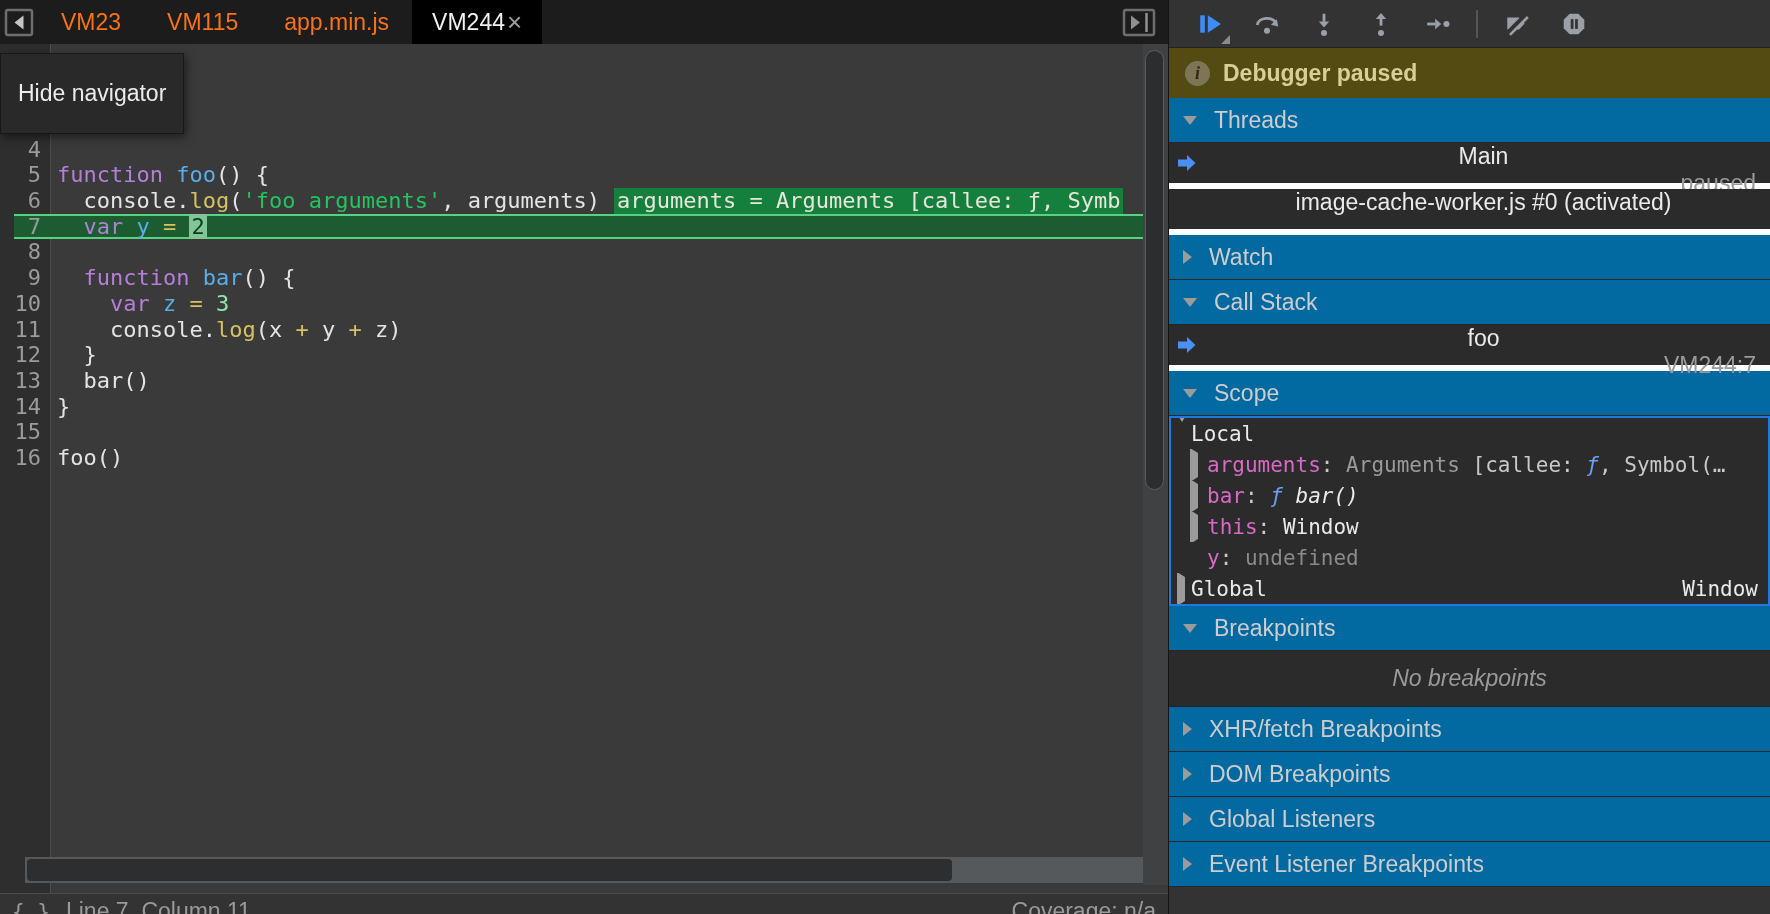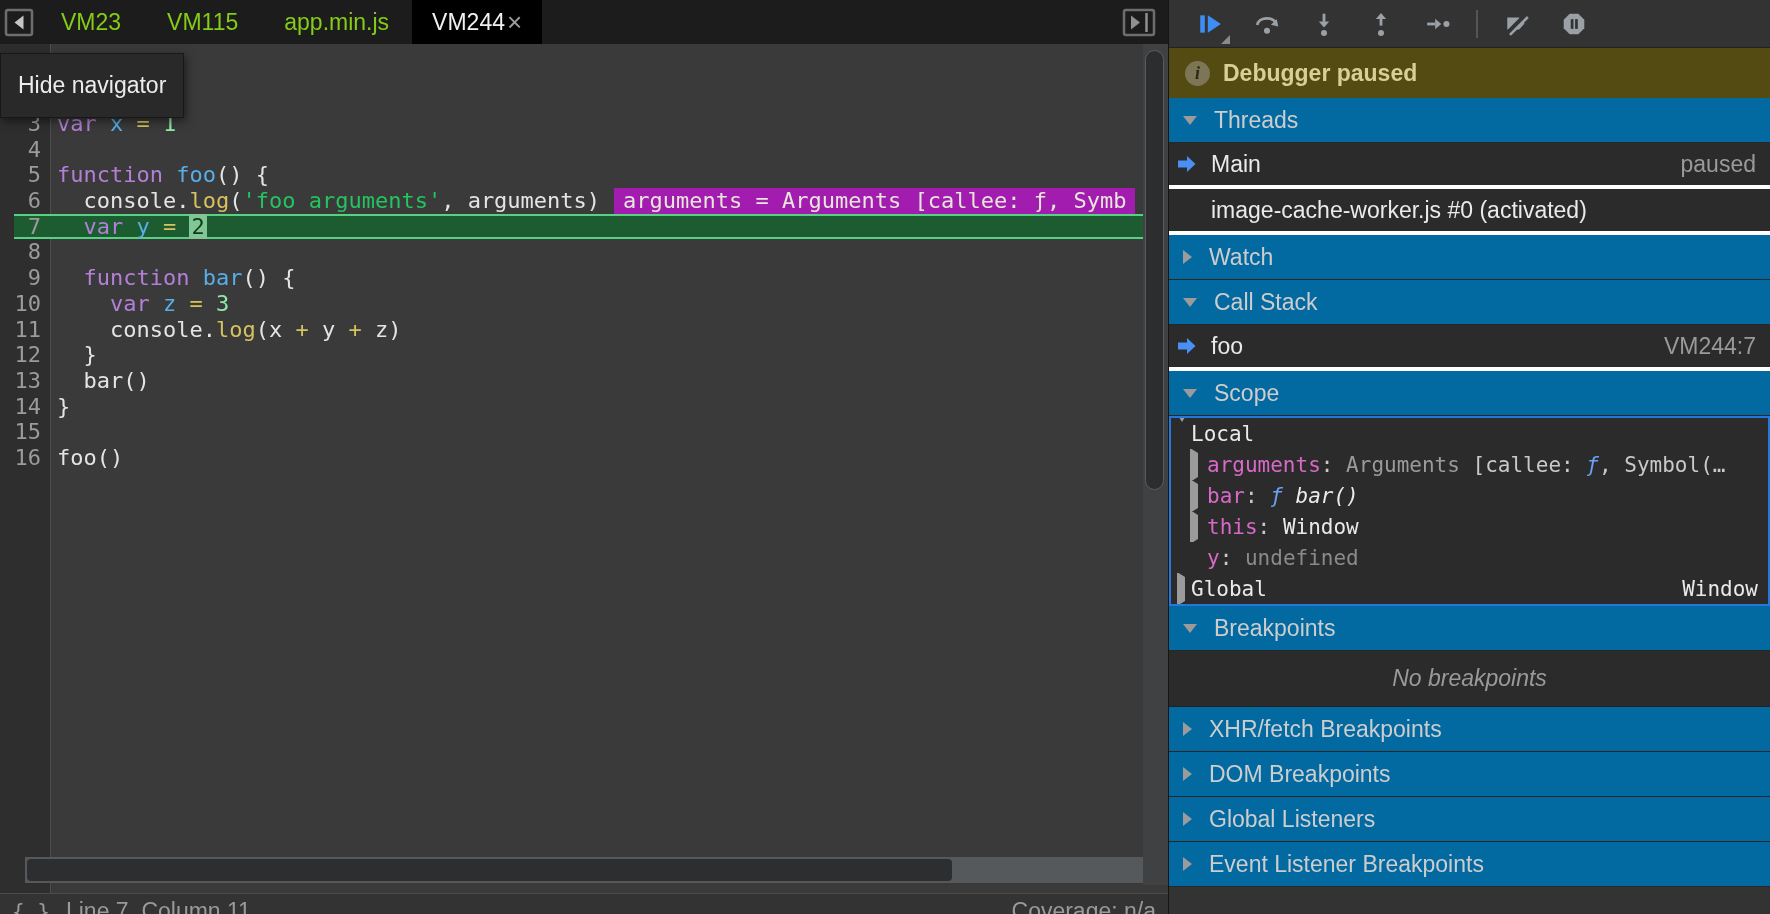--- a/index.html
+++ b/index.html
@@ -2,55 +2,55 @@
 <html><head>
 <meta charset="utf-8">
 <style>
   html,body{margin:0;padding:0;}
   body{width:1770px;height:914px;overflow:hidden;background:#3a3a3a;font-family:"Liberation Sans",sans-serif;-webkit-font-smoothing:antialiased;}
   .app{display:flex;width:1770px;height:914px;}
   
   .left{width:1168px;position:relative;flex-shrink:0;}
   .tabbar{height:44px;background:#1c1c1c;display:flex;align-items:stretch;position:relative;}
   .navtoggle{width:38px;display:flex;align-items:center;justify-content:center;cursor:pointer;}
-  .tab{padding:0 23px;display:flex;align-items:center;color:#84cc16;font-size:23px;cursor:pointer;white-space:nowrap;}
+  .tab{padding:0 23px;display:flex;align-items:center;color:#f97316;font-size:23px;cursor:pointer;white-space:nowrap;}
   .tab.active{background:#000;color:#f1f1f1;gap:2px;padding:0 20px;}
   .tab .close{color:#9c9c9c;font-size:26px;line-height:1;}
   .paneicon{position:absolute;right:12px;top:7px;cursor:pointer;}
-  .tooltip{position:absolute;left:0;top:53px;height:47px;line-height:46px;padding:8px 17px;background:#292929;border:1px solid #181818;box-shadow:2px 3px 9px rgba(0,0,0,.5);font-size:23px;color:#ececec;z-index:40;white-space:nowrap;}
+  .tooltip{position:absolute;left:0;top:53px;height:47px;line-height:46px;padding:16px 17px;background:#292929;border:1px solid #181818;box-shadow:2px 3px 9px rgba(0,0,0,.5);font-size:23px;color:#ececec;z-index:40;white-space:nowrap;}
   .editor{position:absolute;top:44px;left:0;width:1143px;height:849px;overflow:hidden;background:#3a3a3a;}
   .gutterbg{position:absolute;left:0;top:0;bottom:0;width:50px;background:#2e2e2e;border-right:1px solid #4d4d4d;}
   .code{position:absolute;top:67px;left:0;right:0;font-family:"DejaVu Sans Mono",monospace;font-size:22px;line-height:25.7px;}
   .cline{display:flex;height:25.7px;position:relative;white-space:pre;}
   .lnum{width:50px;flex-shrink:0;text-align:right;padding-right:9px;box-sizing:border-box;color:#9b9b9b;position:relative;}
   .ctext{padding-left:7px;position:relative;}
   .execbg{position:absolute;left:14px;right:0;top:0;bottom:0;background:#1d5b31;border-top:2px solid #55d382;border-bottom:2px solid #55d382;box-sizing:border-box;}
   .tk-k{color:#b37fd7}.tk-v{color:#58aeea}.tk-o{color:#d6c35f}.tk-n{color:#90e8a8}.tk-s{color:#22c55e}.tk-p{color:#e4e4e4}
   .tk-cur{background:#80c795;color:#113a1e;padding:0 2px;}
-  .widget{display:inline-block;background:#a21caf;color:#e8e5da;padding:0 9px;margin-left:14px;}
+  .widget{display:inline-block;background:#15803d;color:#e8e5da;padding:0 3px;margin-left:14px;}
   .vscroll{position:absolute;top:44px;right:0;width:25px;height:841px;background:#3f4143;}
   .vthumb{position:absolute;left:2px;top:6px;width:19px;height:440px;background:#2b2d2f;border:1px solid #595b5d;border-radius:10px;box-sizing:border-box;}
   .hscroll{position:absolute;left:25px;top:857px;width:1118px;height:26px;background:#56595b;}
   .hthumb{position:absolute;left:2px;top:2px;width:925px;height:22px;background:#2c2e30;border-radius:4px;}
   .statusbar{position:absolute;left:0;top:893px;width:1168px;height:36px;background:#333;border-top:1px solid #4c4c4c;display:flex;align-items:center;padding:0 12px;box-sizing:border-box;color:#9a9a9a;font-size:23px;gap:16px;}
   .braceicon{font-family:"DejaVu Sans Mono",monospace;font-size:21px;color:#9a9a9a;}
   .coverage{margin-left:auto;}
   
   .sidebar{width:602px;background:#333;border-left:1px solid #151515;box-sizing:border-box;display:flex;flex-direction:column;overflow:hidden;font-size:23px;}
   .dtoolbar{height:48px;flex-shrink:0;display:flex;align-items:center;padding-left:12px;border-bottom:1px solid #222;box-sizing:border-box;}
   .dbtn{width:57px;display:flex;justify-content:center;align-items:center;position:relative;cursor:pointer;}
   .dbtn .corner{position:absolute;right:8px;bottom:-7px;width:0;height:0;border-left:9px solid transparent;border-bottom:9px solid #8a8a8a;}
   .dsep{width:2px;height:28px;background:#555;margin:0 10px;}
   .paused{height:50px;flex-shrink:0;background:#534b12;display:flex;align-items:center;padding-left:16px;gap:13px;}
   .info-ic{width:25px;height:25px;border-radius:50%;background:#7c7657;color:#2e2b15;font-weight:bold;font-size:18px;display:flex;align-items:center;justify-content:center;font-family:"Liberation Serif",serif;font-style:italic;flex-shrink:0;}
   .paused-label{color:#d6cf97;font-weight:bold;}
   .sec-h{height:45px;background:#0369a1;border-bottom:1px solid #272727;display:flex;align-items:center;padding-left:14px;gap:17px;color:#cdcdcd;box-sizing:border-box;flex-shrink:0;cursor:pointer;}
   .tri-d{width:0;height:0;border-left:7px solid transparent;border-right:7px solid transparent;border-top:9px solid #9b9b9b;}
   .tri-r{width:0;height:0;border-top:7px solid transparent;border-bottom:7px solid transparent;border-left:9px solid #9b9b9b;}
-  .sec-row{height:46px;background:#2b2b2b;border-bottom:4px solid #ffffff;display:flex;align-items:center;padding-left:42px;padding-right:14px;color:#eaeaea;box-sizing:border-box;position:relative;flex-shrink:0;cursor:pointer;}
+  .sec-row{height:46px;background:#2b2b2b;border-bottom:6px solid #ffffff;display:flex;align-items:center;padding-left:42px;padding-right:14px;color:#eaeaea;box-sizing:border-box;position:relative;flex-shrink:0;cursor:pointer;flex-direction:column;}
   .marker{position:absolute;left:8px;top:50%;transform:translateY(-50%);display:flex;}
   .row-right{margin-left:auto;color:#9a9a9a;}
   .sec-empty{height:56px;background:#2b2b2b;border-bottom:1px solid #222;display:flex;align-items:center;justify-content:center;color:#9a9a9a;font-style:italic;box-sizing:border-box;flex-shrink:0;}
   .scopebox{border:2px solid #2278dd;background:#2b2b2b;box-sizing:border-box;font-family:"DejaVu Sans Mono",monospace;font-size:21px;padding:0 0;flex-shrink:0;}
   .srow{height:31px;display:flex;align-items:center;white-space:pre;position:relative;padding-left:20px;overflow:hidden;cursor:pointer;}
   .srow.ind1{padding-left:36px;}
   .sarr{position:absolute;left:6px;top:50%;transform:translateY(-50%);}
   .srow.ind1 .sarr{left:19px;}
   .scopebox .tri-d{border-left-width:5px;border-right-width:5px;border-top-width:8px;}
   .scopebox .tri-r{border-top-width:5px;border-bottom-width:5px;border-left-width:8px;}

